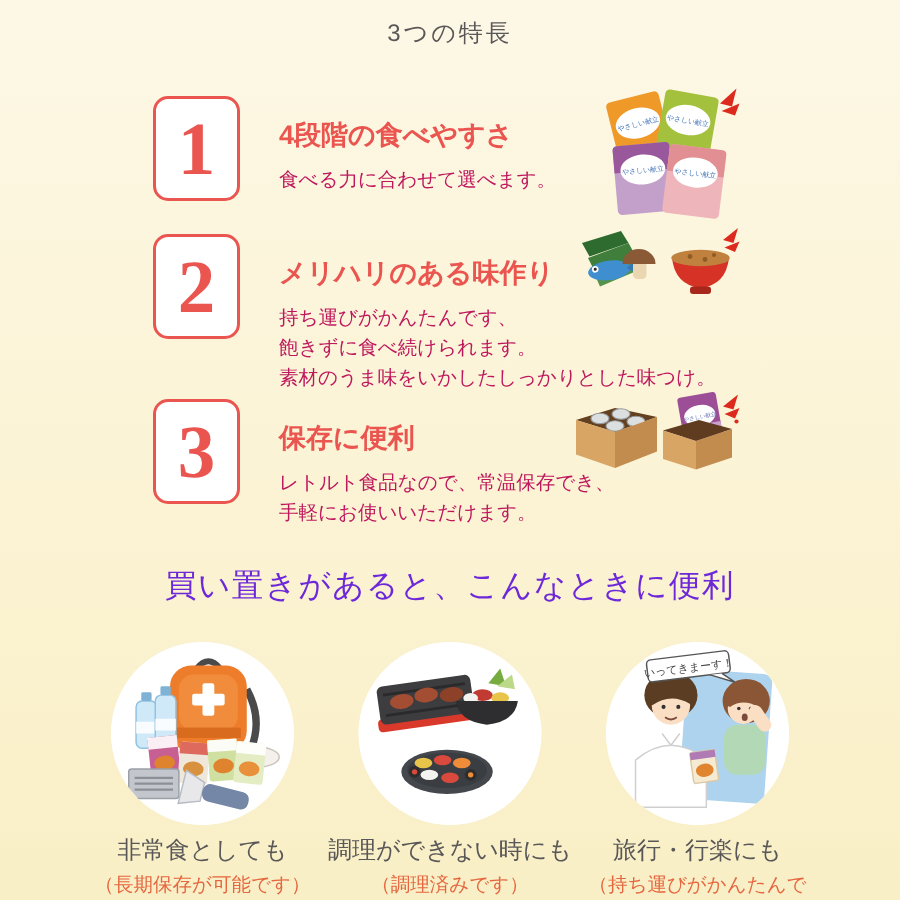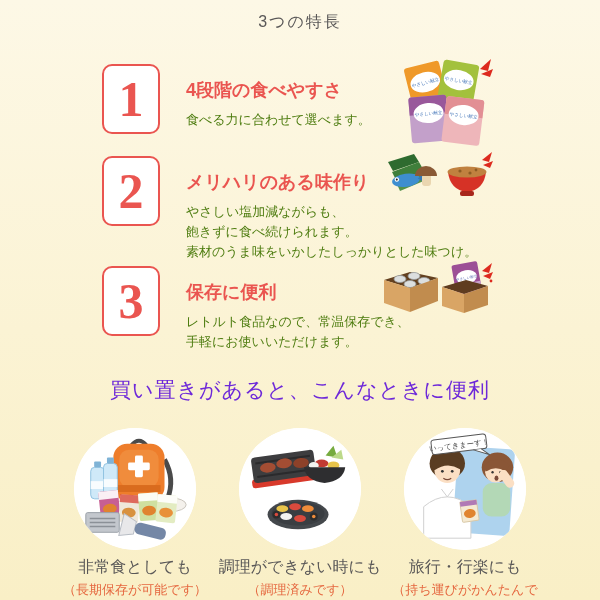--- a/index.html
+++ b/index.html
@@ -16,21 +16,21 @@
   .feature{position:absolute;left:100px;width:420px;}
   .num-box{
     position:absolute;left:2px;top:2px;width:54px;height:66px;
     background:#ffffff;border:2px solid #ea5550;border-radius:10px;
     display:flex;align-items:center;justify-content:center;
     font-family:"Liberation Serif","DejaVu Serif",serif;
     font-weight:bold;font-size:50px;color:#ea5550;line-height:1;
   }
   .feature-text{position:absolute;left:86px;top:16px;width:330px;}
   .feature-heading{font-size:18px;font-weight:bold;color:#ea5550;margin:0 0 8px 0;}
-  .feature-body{font-size:13px;color:#4d7c0f;line-height:20px;}
+  .feature-body{font-size:13px;color:#be185d;line-height:20px;}
   .illus{position:absolute;}
   .section-title{
     position:absolute;top:376px;left:0;width:600px;text-align:center;
     font-size:21px;color:#6d28d9;letter-spacing:1px;
   }
   .use-case{position:absolute;top:428px;width:170px;text-align:center;}
   .uc-circle{
     width:122px;height:122px;border-radius:50%;background:#ffffff;
     margin:0 auto;overflow:hidden;display:block;
   }
@@ -77,21 +77,21 @@
     <g>
       <polygon points="99,3 88,13 96,15" fill="#dd2a1e"></polygon>
       <polygon points="101,13 89,18 98,21" fill="#dd2a1e"></polygon>
     </g>
   </svg>
 
   <div class="feature" style="top:154px;height:90px;">
     <div class="num-box">2</div>
     <div class="feature-text">
       <div class="feature-heading">メリハリのある味作り</div>
-      <div class="feature-body">やさしい塩加減ながらも、</div>
+      <div class="feature-body">持ち運びがかんたんです、</div>
       <div class="feature-body">飽きずに食べ続けられます。</div>
       <div class="feature-body">素材のうま味をいかしたしっかりとした味つけ。</div>
     </div>
   </div>
   <svg class="illus" style="left:386px;top:150px;" width="108" height="52" viewBox="0 0 108 52">
     <g>
       <polygon points="2,12 28,4 33,12 7,21" fill="#2e6b2f"></polygon>
       <polygon points="6,22 33,12 38,21 11,32" fill="#3f7f3b"></polygon>
       <polygon points="10,32 36,22 40,30 14,41" fill="#55924a"></polygon>
     </g>

